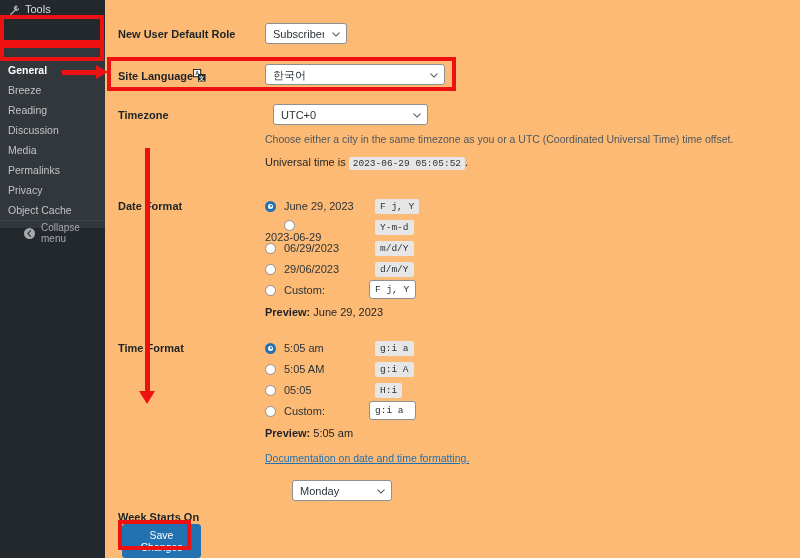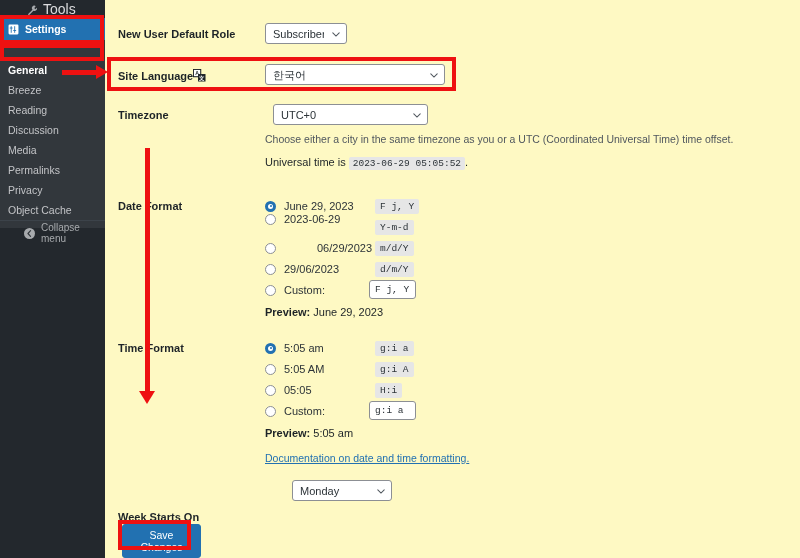--- a/index.html
+++ b/index.html
@@ -29,23 +29,23 @@
     position: relative;
     width: 105px;
     height: 247px;
     background: #23282d;
   }
   .menu-top {
     position: absolute;
     left: 0; top: 0;
     width: 105px; height: 18px;
     display: flex; align-items: center;
-    padding-left: 26px;
+    padding-left: 8px;
     color: #dcdcde;
-    font-size: 14px;
+    font-size: 11px;
     text-align: center;
   }
   .menu-top .mi { margin-right: 6px; display:flex; align-items:center; }
 
   .menu-settings {
     position: absolute;
     left: 0; top: 18px;
     width: 105px; height: 22px;
     background: #2271b1;
     color: #fff;
@@ -94,21 +94,21 @@
     display: flex; align-items: center; justify-content: center;
     flex: none;
   }
   .collapse-circle svg { display:block; }
 
   
   #main {
     position: absolute;
     left: 105px; top: 0;
     width: 695px; height: 558px;
-    background: #fef9c3;
+    background: #fdba74;
   }
 
   .row {
     position: absolute;
     left: 0;
     width: 695px;
   }
   .lbl {
     position: absolute;
     left: 13px;
@@ -269,32 +269,20 @@
 
       <div class="menu-top">
         <span class="mi">
           <svg width="11" height="11" viewBox="0 0 20 20" fill="#a7aaad">
             <path d="M16.8 3.2a4.5 4.5 0 0 0-5 7.2L3.5 18.7l1.8 1.8 8.3-8.3a4.5 4.5 0 0 0 6.2-5.4l-2.7 2.7-2.1-2.1 2.7-2.7a4.6 4.6 0 0 0-1-.5z"></path>
           </svg>
         </span>
         <span>Tools</span>
       </div>
 
-      <div class="menu-settings">
-        <span class="mi">
-          <svg width="11" height="11" viewBox="0 0 20 20">
-            <rect x="1" y="1" width="18" height="18" rx="2" fill="#ffffff"></rect>
-            <rect x="5" y="4" width="1.6" height="12" fill="#2271b1"></rect>
-            <rect x="3.2" y="6.5" width="5.2" height="1.6" fill="#2271b1"></rect>
-            <rect x="11.4" y="4" width="1.6" height="12" fill="#2271b1"></rect>
-            <rect x="9.6" y="11" width="5.2" height="1.6" fill="#2271b1"></rect>
-          </svg>
-        </span>
-        <span>Settings</span>
-      </div>
 
       <div id="submenu">
         <a class="sub-item current">General</a>
         <a class="sub-item">Breeze</a>
         <a class="sub-item">Reading</a>
         <a class="sub-item">Discussion</a>
         <a class="sub-item">Media</a>
         <a class="sub-item">Permalinks</a>
         <a class="sub-item">Privacy</a>
         <a class="sub-item">Object Cache</a>
@@ -373,27 +361,27 @@
 
     <div class="row" style="top:198px;">
       <div class="lbl" style="top:2px;">Date Format</div>
 
       <div class="radioline" style="top:0px;">
         <span class="rad on"></span>
         <span class="radlabel">June 29, 2023</span>
       </div>
       <div class="fmtchip" style="top:1px;">F j, Y</div>
 
-      <div class="radioline" style="top:13px;">
+      <div class="radioline" style="top:22px;flex-direction:column;">
         <span class="rad"></span>
         <span class="radlabel">2023-06-29</span>
       </div>
       <div class="fmtchip" style="top:22px;">Y-m-d</div>
 
-      <div class="radioline" style="top:42px;gap:33px;">
+      <div class="radioline" style="top:42px;">
         <span class="rad"></span>
         <span class="radlabel">06/29/2023</span>
       </div>
       <div class="fmtchip" style="top:43px;">m/d/Y</div>
 
       <div class="radioline" style="top:63px;">
         <span class="rad"></span>
         <span class="radlabel">29/06/2023</span>
       </div>
       <div class="fmtchip" style="top:64px;">d/m/Y</div>

